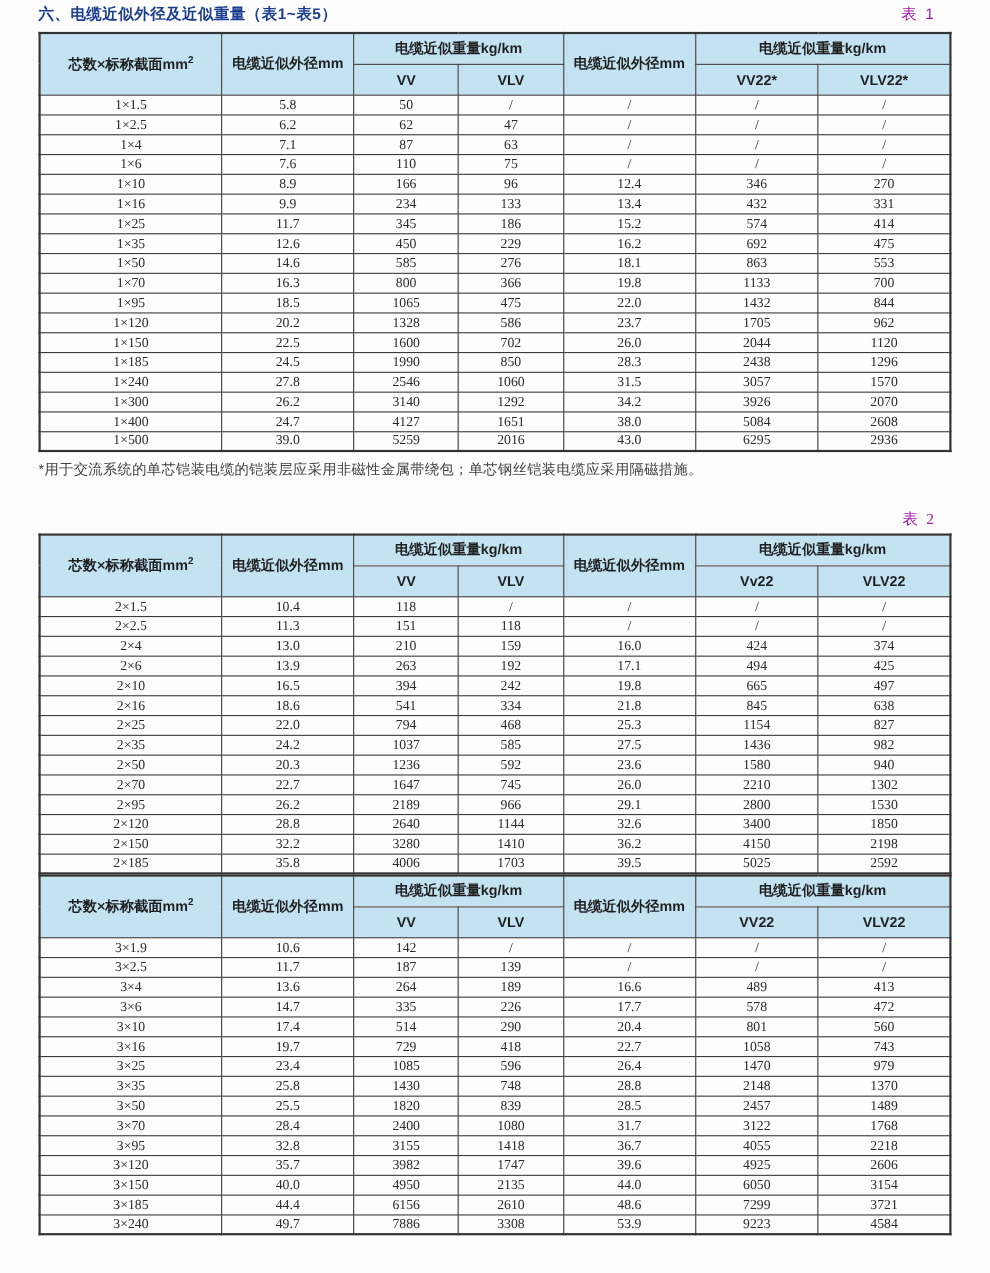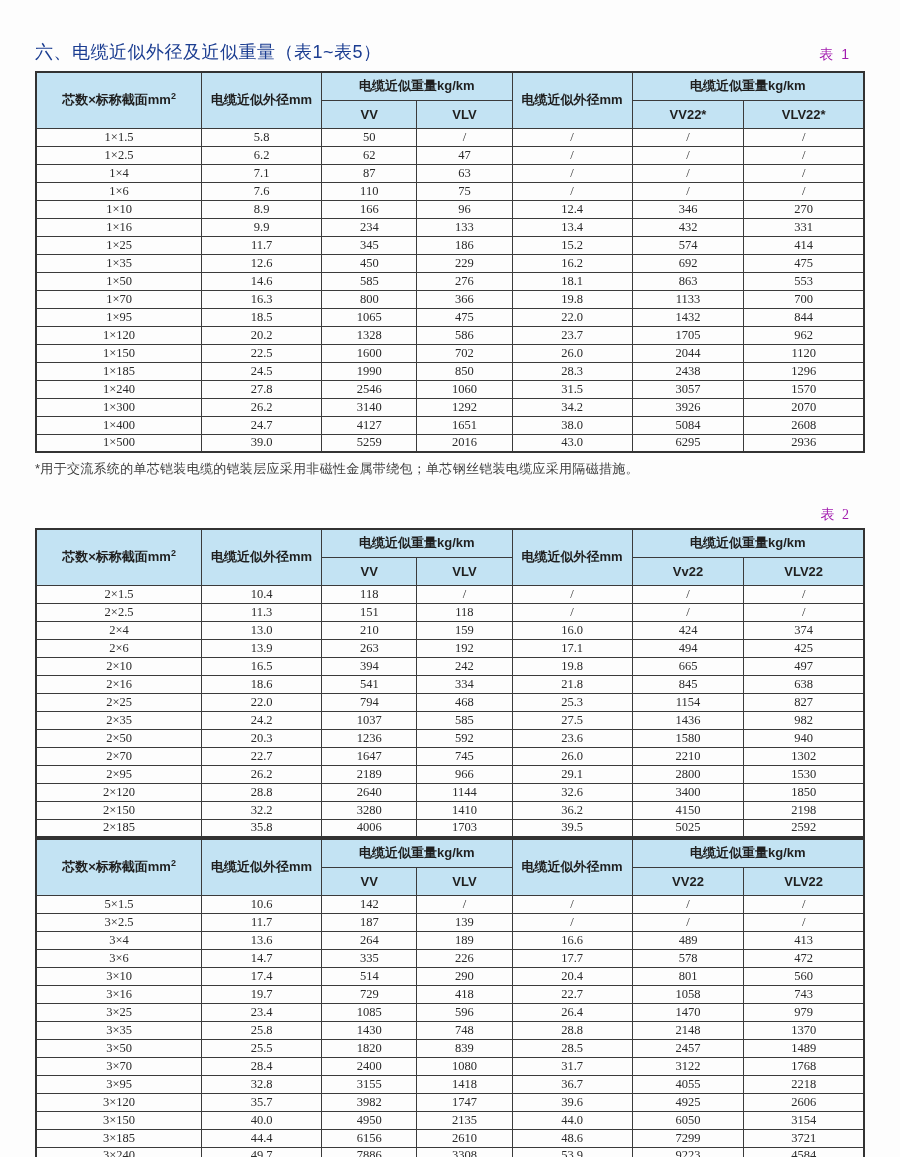--- a/index.html
+++ b/index.html
@@ -12,24 +12,23 @@
     overflow: hidden;
     position: relative;
   }
   .content { padding: 4px 35px 0 35px; }
 
   .title-row {
     display: flex; justify-content: space-between; align-items: flex-end;
     margin-bottom: 7px;
   }
   .doc-title {
-    font-size: 18px; font-weight: normal;
+    font-size: 14px; font-weight: bold;
     color: var(--title, #1b3d91);
     letter-spacing: 0.5px;
-    margin-top: 36px;
   }
   .tbl-label {
     font-size: 14px; color: #a21caf;
     padding-right: 14px; letter-spacing: 2px;
   }
   .tbl-label-row {
     text-align: right;
     margin-bottom: 4px;
     font-family: Liberation Serif, serif;
   }
@@ -463,21 +462,21 @@
         </tr>
         <tr>
           <th>VV</th>
           <th>VLV</th>
           <th>VV22</th>
           <th>VLV22</th>
         </tr>
       </thead>
       <tbody>
           <tr>
-            <td>5×1.5</td>
+            <td>3×1.9</td>
             <td>10.6</td>
             <td>142</td>
             <td>/</td>
             <td>/</td>
             <td>/</td>
             <td>/</td>
           </tr>
           <tr>
             <td>3×2.5</td>
             <td>11.7</td>

